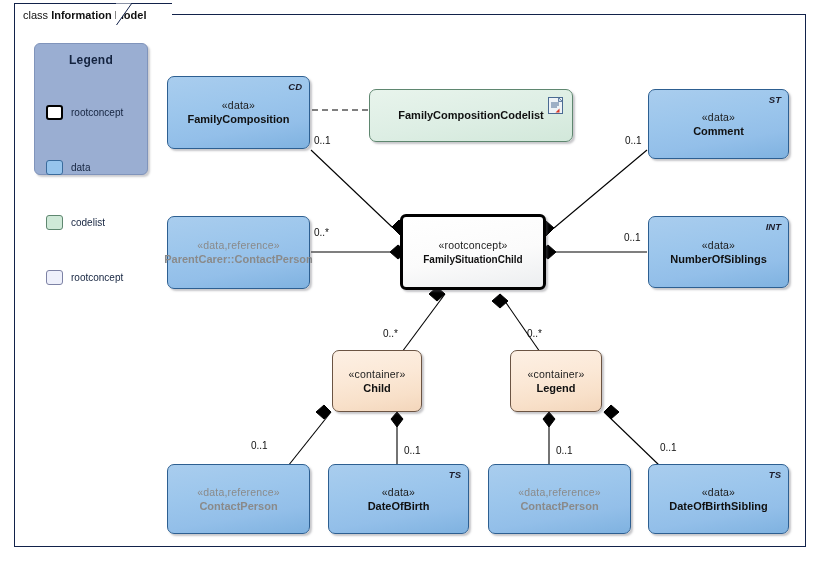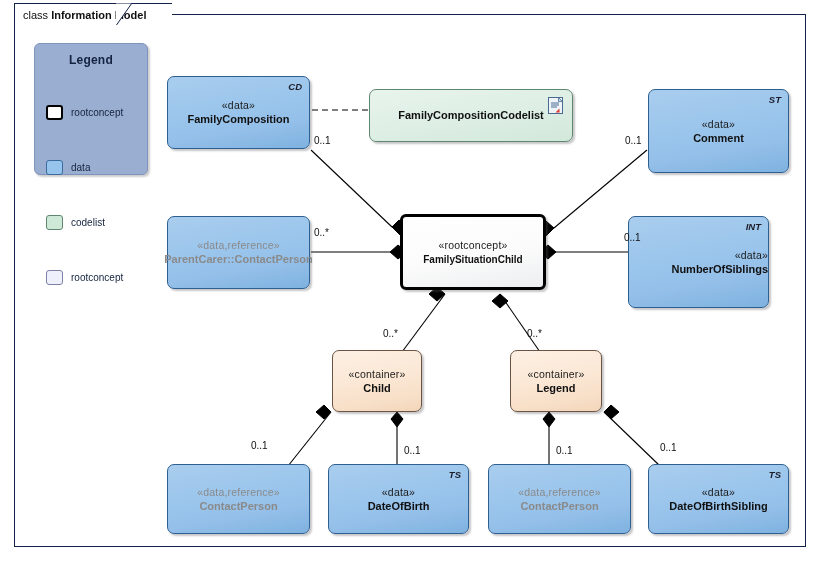--- a/index.html
+++ b/index.html
@@ -295,38 +295,38 @@
         <g stroke="#3b5f88" stroke-width="0.9">
           <line x1="3" y1="6" x2="11" y2="6"></line>
           <line x1="3" y1="8" x2="11" y2="8"></line>
           <line x1="3" y1="10" x2="9" y2="10"></line>
         </g>
         <path d="M7.5,15.5 L11.5,11.5 L11.5,15.5 Z" fill="#d93b2b" stroke="none"></path>
       </svg>
     </span>
   </div>
 
-  <div class="node n-data" style="left:648px; top:89px; width:141px; height:84px;">
+  <div class="node n-data" style="left:648px; top:89px; width:141px; height:70px;">
     <span class="corner">ST</span>
     <span class="stereo">«data»</span>
     <span class="nname">Comment</span>
   </div>
 
   <div class="node n-data n-ref" style="left:167px; top:216px; width:143px; height:73px;">
     <span class="corner"></span>
     <span class="stereo">«data,reference»</span>
     <span class="nname">ParentCarer::ContactPerson</span>
   </div>
 
   <div class="node n-root" style="left:400px; top:214px; width:146px; height:76px;">
     <span class="stereo">«rootconcept»</span>
     <span class="nname">FamilySituationChild</span>
   </div>
 
-  <div class="node n-data" style="left:628px; top:216px; width:141px; height:92px;align-items:flex-end;">
+  <div class="node n-data" style="left:648px; top:216px; width:141px; height:72px;">
     <span class="corner">INT</span>
     <span class="stereo">«data»</span>
     <span class="nname">NumberOfSiblings</span>
   </div>
 
   <div class="node n-container" style="left:332px; top:350px; width:90px; height:62px;">
     <span class="stereo">«container»</span>
     <span class="nname">Child</span>
   </div>
 

